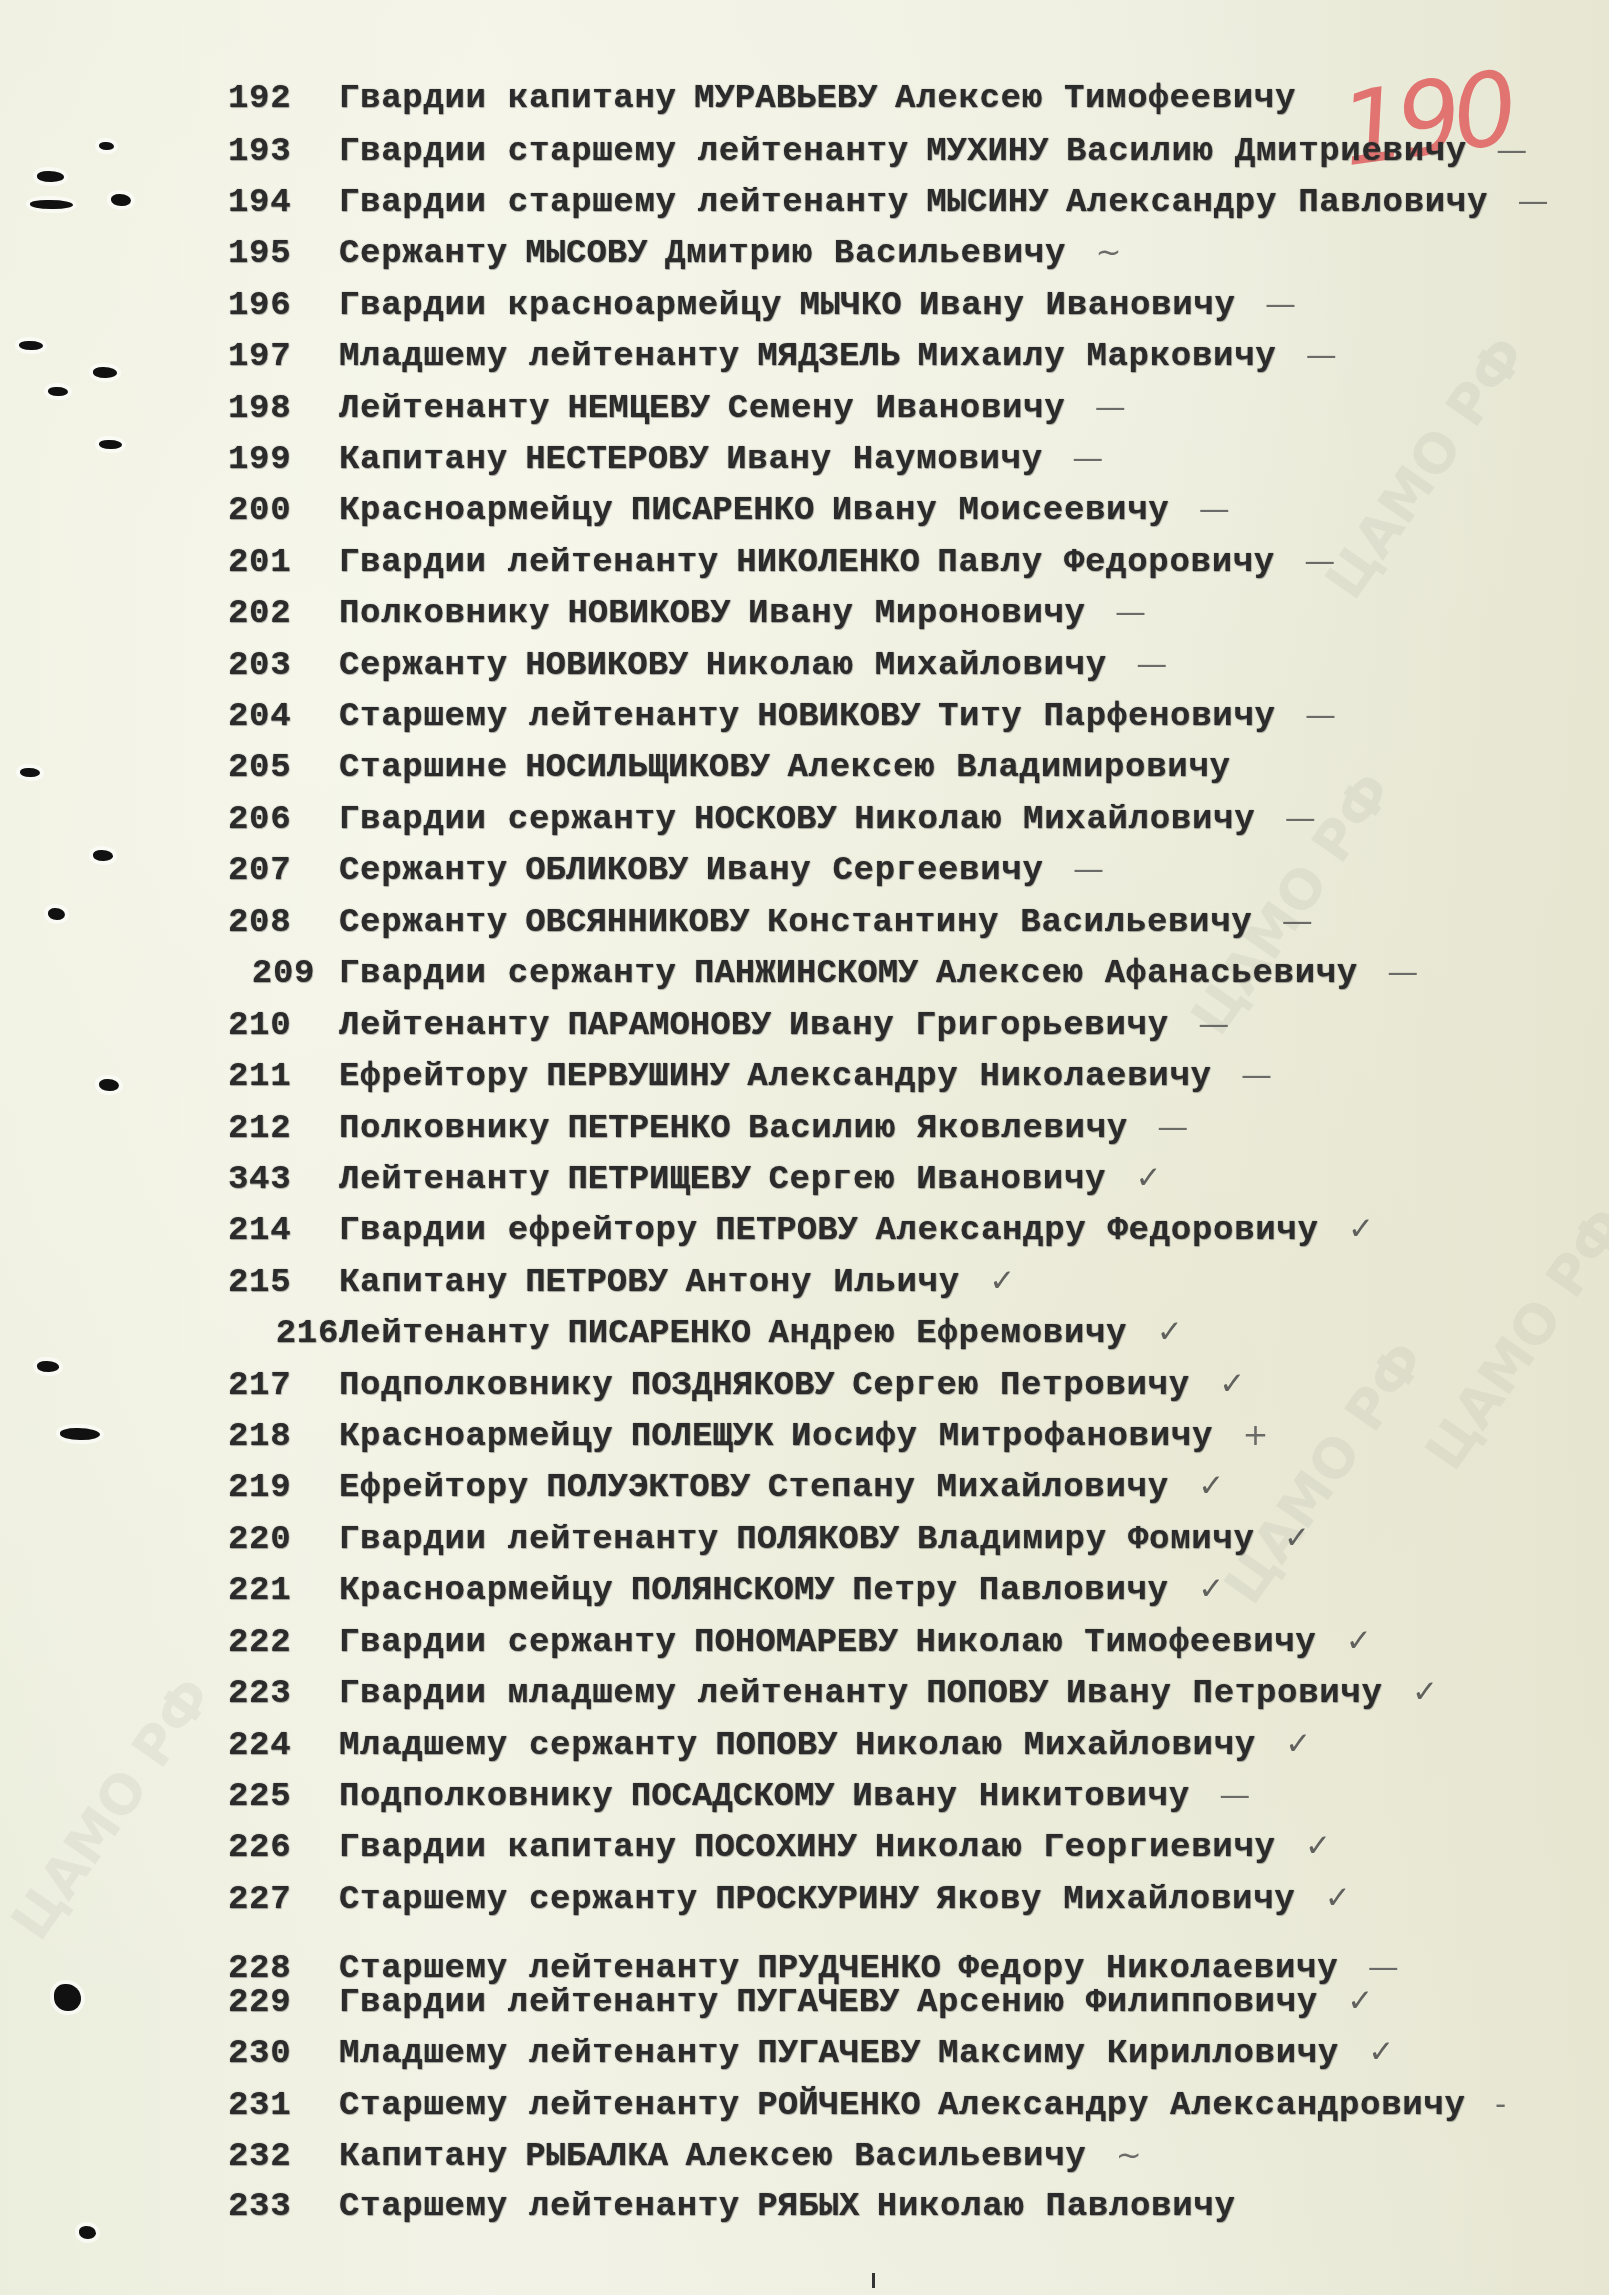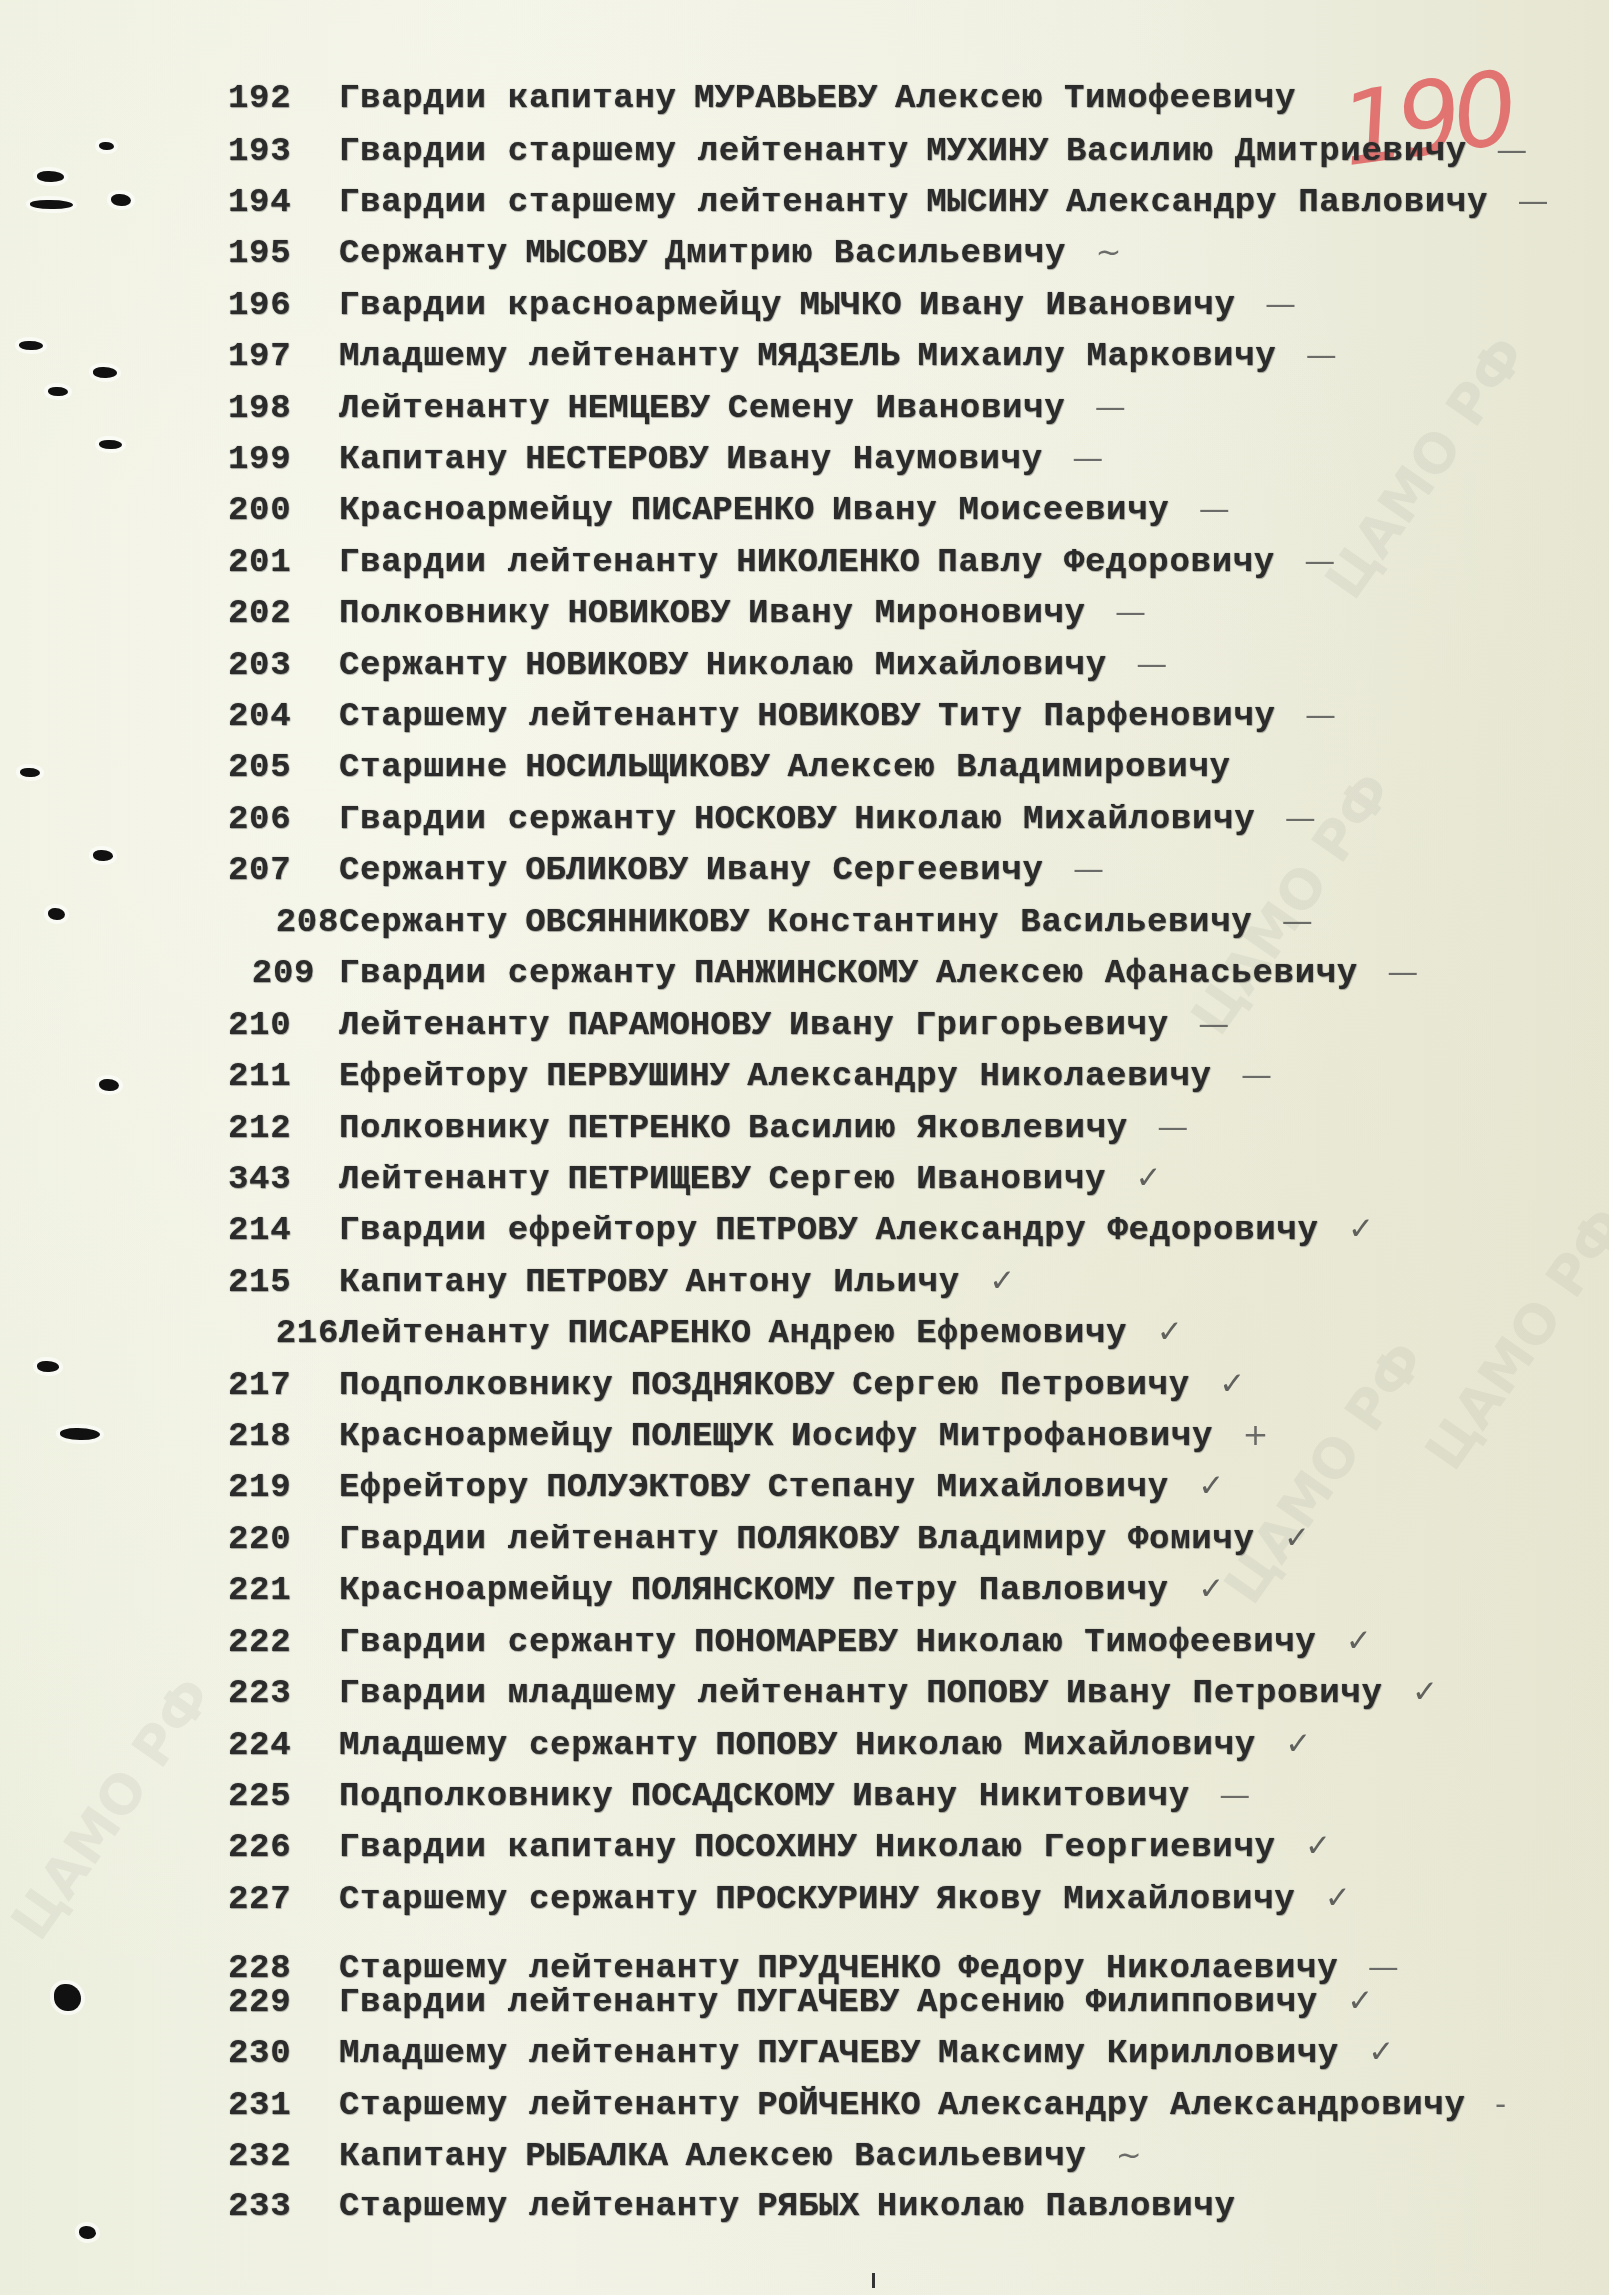--- a/index.html
+++ b/index.html
@@ -186,21 +186,21 @@
       <span class="given">Николаю Михайловичу</span>
       <span class="mark">—</span>
     </div>
     <div class="row" style="top: 850px;">
       <span class="num">207</span>
       <span class="rank">Сержанту</span>
       <span class="surname">ОБЛИКОВУ</span>
       <span class="given">Ивану Сергеевичу</span>
       <span class="mark">—</span>
     </div>
-    <div class="row" style="top: 902px; text-align: right;">
+    <div class="row" style="top: 902px;">
       <span class="num">208</span>
       <span class="rank">Сержанту</span>
       <span class="surname">ОВСЯННИКОВУ</span>
       <span class="given">Константину Васильевичу</span>
       <span class="mark">—</span>
     </div>
     <div class="row" style="top: 953px; text-align: center;">
       <span class="num">209</span>
       <span class="rank">Гвардии сержанту</span>
       <span class="surname">ПАНЖИНСКОМУ</span>

